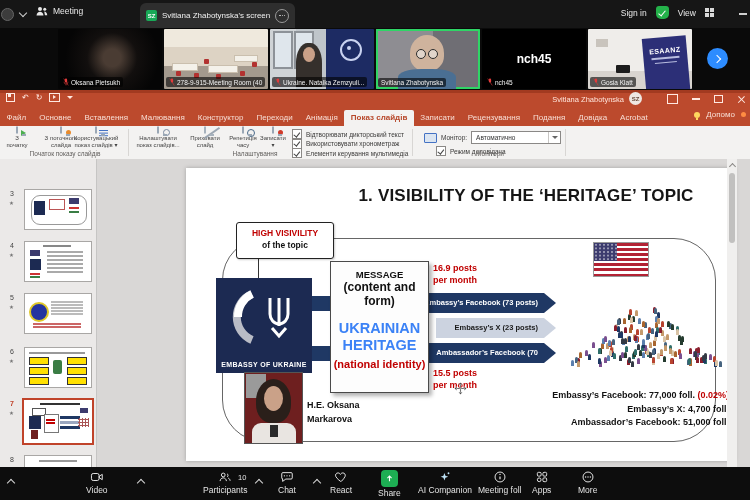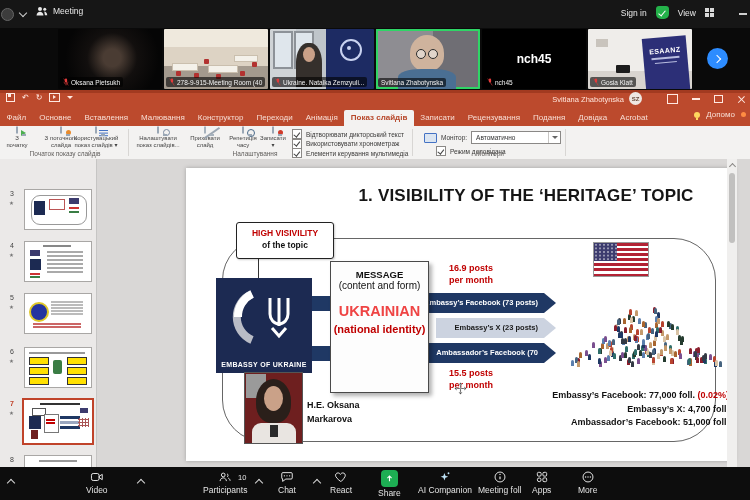--- a/index.html
+++ b/index.html
@@ -138,25 +138,25 @@
     text-align:center;font-weight:bold;font-size:8.5px;line-height:1.4;padding-top:5px;box-sizing:border-box;box-shadow:1px 1px 2px rgba(0,0,0,.2);}
   .hibox .l1{color:#C00000;} .hibox .l2{color:#111;}
   .embassy{position:absolute;left:30px;top:110px;width:96px;height:95px;background:#1c2a52;display:flex;flex-direction:column;
     align-items:center;justify-content:flex-end;z-index:3;}
   .embassy svg{position:absolute;left:10px;top:12px;}
   .emb-label{color:#fff;font-size:7px;font-weight:bold;letter-spacing:.3px;margin-bottom:5px;white-space:nowrap;}
   .stub{position:absolute;left:124px;width:22px;height:15px;background:#1F3864;z-index:2;}
   .msgbox{position:absolute;left:144px;top:93px;width:99px;height:132px;background:#fdfdfd;border:1.5px solid #4a4a4a;
     box-shadow:3px 3px 4px rgba(0,0,0,.3);z-index:4;text-align:center;box-sizing:border-box;padding-top:7px;}
   .msg-h{font-size:9.5px;font-weight:bold;color:#111;}
-  .msg-s{font-size:10px;font-weight:normal;color:#111;}
-  .her{font-size:14.5px;font-weight:bold;color:#ef4444;line-height:1.2;}
+  .msg-s{font-size:12px;font-weight:bold;color:#111;}
+  .her{font-size:14.5px;font-weight:bold;color:#3b82f6;line-height:1.2;}
   .her1{margin-top:12px;}
   .her3{font-size:11px;font-weight:bold;color:#C00000;margin-top:3px;}
-  .posts{position:absolute;left:247px;font-size:9px;font-weight:bold;color:#C00000;line-height:1.3;z-index:5;padding-left:16px;}
+  .posts{position:absolute;left:247px;font-size:9px;font-weight:bold;color:#C00000;line-height:1.3;z-index:5;}
   .arrow{position:absolute;height:20px;color:#fff;font-size:7.5px;font-weight:bold;line-height:20px;text-align:right;
     padding-right:18px;box-sizing:border-box;clip-path:polygon(0 0,calc(100% - 12px) 0,100% 50%,calc(100% - 12px) 100%,0 100%);z-index:2;}
   .a-dark{background:#1F3864;}
   .a-light{background:#ccd3e0;color:#1a1a1a;}
   .flag{position:absolute;left:407px;top:74px;width:54px;height:33px;border:0.5px solid #999;
     background:repeating-linear-gradient(180deg,#B22234 0 2.55px,#fff 2.55px 5.1px);}
   .canton{position:absolute;left:0;top:0;width:23px;height:18px;background:#3C3B6E;
     background-image:radial-gradient(#fff .6px,transparent .8px);background-size:4px 3.6px;}
   .aud{position:absolute;left:398px;top:111px;width:72px;text-align:center;font-size:9px;font-weight:bold;color:#111;line-height:1.35;}
   .aud .unit{text-decoration:underline wavy #C00000 1px;}
@@ -191,20 +191,29 @@
     <div class="meeting">
       <svg width="12" height="10" viewBox="0 0 24 20">
           <g fill="#e8e8e8">
             <circle cx="8" cy="6" r="4"></circle>
             <path d="M1 19c.6-5 3.4-7.5 7-7.5s6.4 2.5 7 7.5z"></path>
             <circle cx="17.5" cy="6.5" r="3"></circle>
             <path d="M16.5 11.2c3 .3 5.4 2.5 6 7.3h-4.6"></path>
           </g>
         </svg>
       <span>Meeting</span>
+    </div>
+    <div class="ztab">
+      <span class="sq">SZ</span>
+      <span class="tlabel">Svitlana Zhabotynska's screen</span>
+      <span class="tmore">
+          <i></i>
+          <i></i>
+          <i></i>
+        </span>
     </div>
     <div class="zright">
       <span>Sign in</span>
       <span class="shield"></span>
       <span>View</span>
       <span class="gridico">
           <i></i>
           <i></i>
           <i></i>
           <i></i>
@@ -477,20 +486,21 @@
             <path d="M44 8 v16 a9 10 0 0 0 18 0 V8" fill="none" stroke="#fff" stroke-width="3"></path>
             <path d="M53 8 v28" stroke="#fff" stroke-width="3"></path>
             <path d="M46 38 l7 8 l7 -8" fill="none" stroke="#fff" stroke-width="3"></path>
           </svg>
           <span class="emb-label">EMBASSY OF UKRAINE</span>
         </div>
         <div class="msgbox">
           <div class="msg-h">MESSAGE</div>
           <div class="msg-s">(content and form)</div>
           <div class="her her1">UKRAINIAN</div>
+          <div class="her">HERITAGE</div>
           <div class="her3">(national identity)</div>
         </div>
         <div class="posts" style="top:95px">
           <div>16.9 posts</div>
           <div>per month</div>
         </div>
         <div class="arrow a-dark" style="left:236px;top:125px;width:134px"><span>Embassy’s Facebook (73 posts)</span></div>
         <div class="arrow a-light" style="left:250px;top:150px;width:120px"><span>Embassy’s X (23 posts)</span></div>
         <div class="arrow a-dark" style="left:236px;top:175px;width:134px"><span>Ambassador’s Facebook (70 posts)</span></div>
         <div class="posts" style="top:200px">

